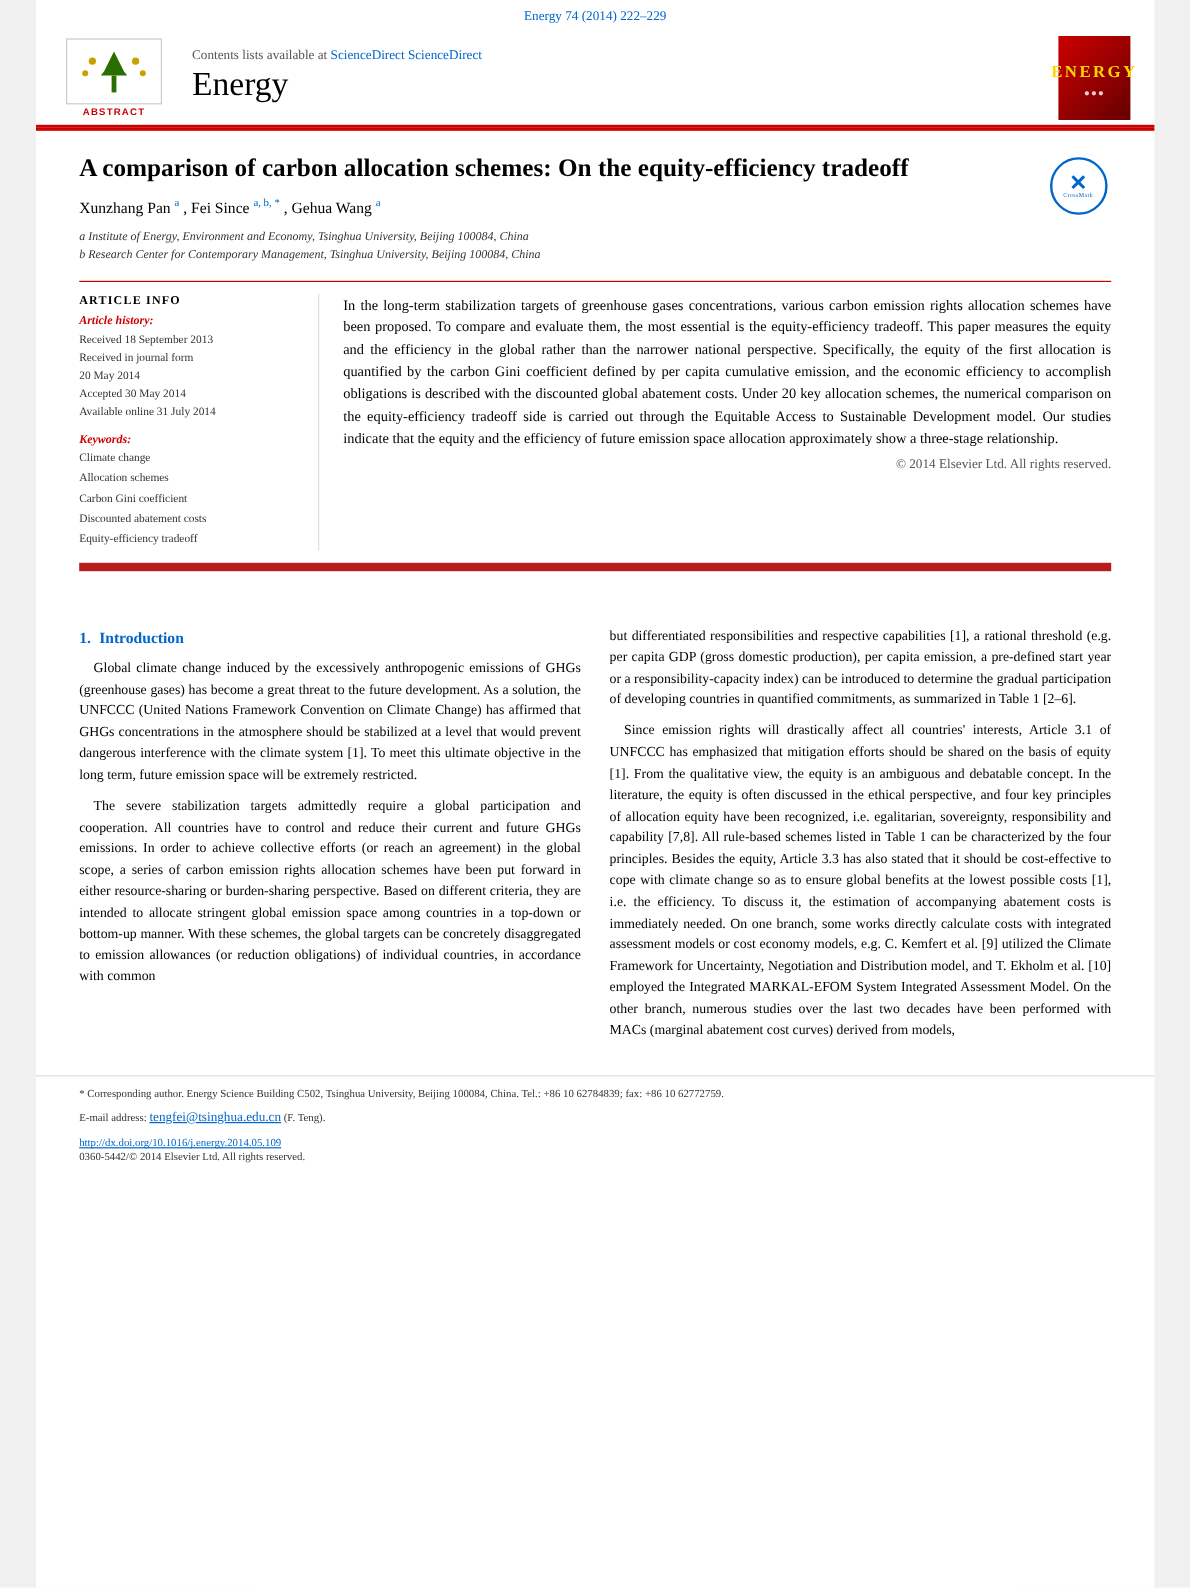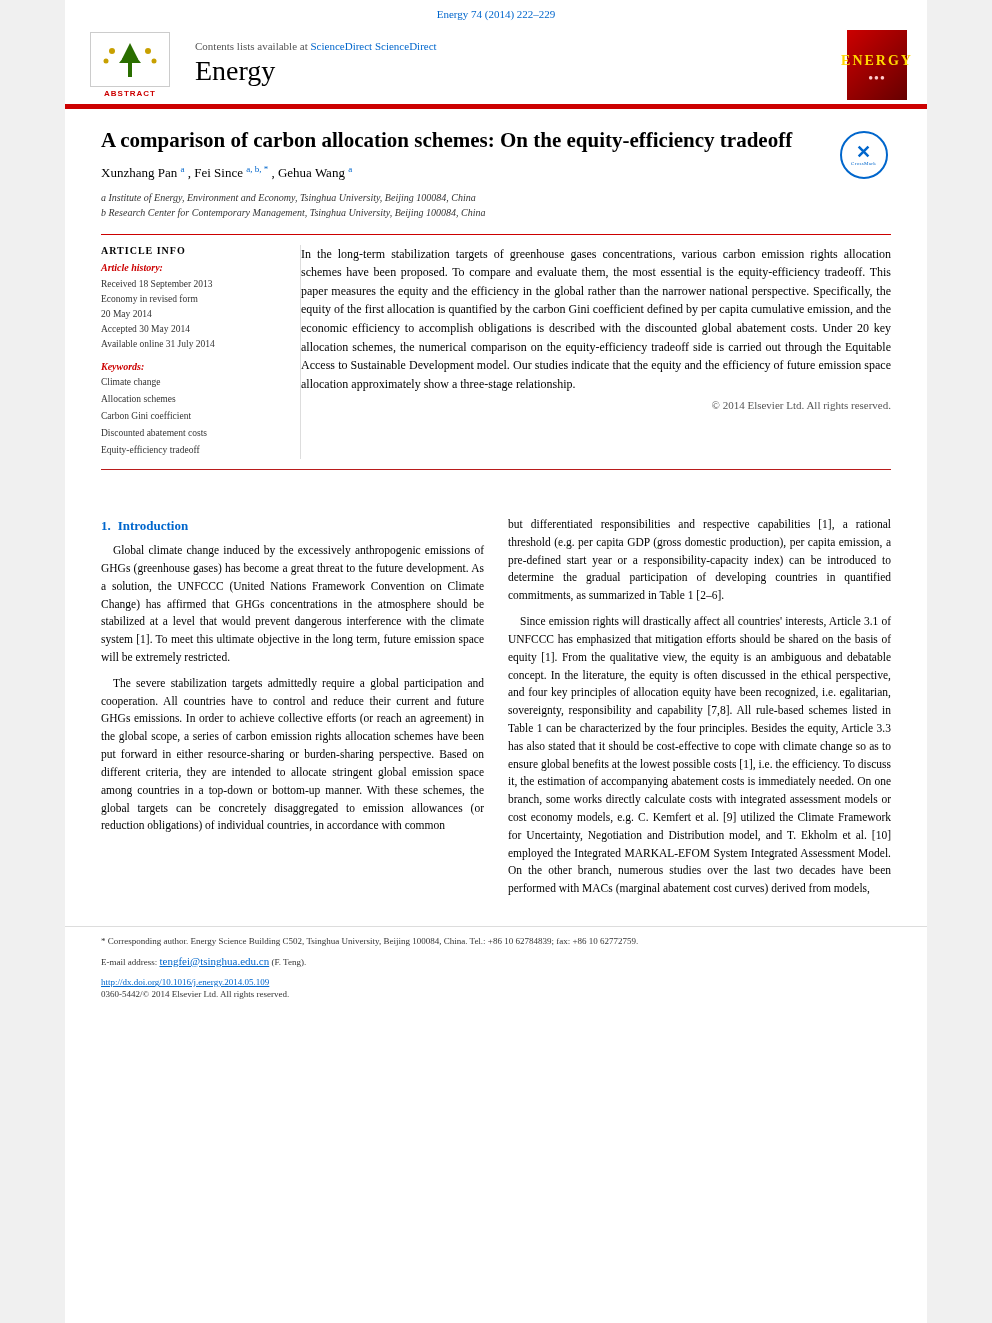--- a/index.html
+++ b/index.html
@@ -3,21 +3,21 @@
   <meta charset="utf-8">
   <style>
     * { margin: 0; padding: 0; box-sizing: border-box; }
     body {
       background: #f0f0f0;
       font-family: 'Times New Roman', Times, serif;
       font-size: 13px;
       color: #000;
     }
     .page {
-      width: 862px;
+      width: 932px;
       min-height: 1323px;
       background: #fff;
       margin: 0 auto;
       padding: 0;
       position: relative;
     }
 
     
     .journal-header {
       padding: 8px 20px 0 20px;
@@ -140,23 +140,24 @@
       font-style: italic;
       font-size: 10px;
       color: #333;
       margin-bottom: 14px;
       line-height: 1.5;
     }
 
     
     .two-col {
       display: flex;
+      gap: 20px;
       margin-bottom: 16px;
       border-top: 1px solid #c00;
-      border-bottom: 1px solid #b91c1c;
+      border-bottom: 7px solid #b91c1c;
       padding: 10px 0;
     }
     .col-left {
       width: 200px;
       min-width: 200px;
       border-right: 1px solid #ddd;
       padding-right: 14px;
     }
     .col-right {
       flex: 1;
@@ -340,21 +341,21 @@
       <div>b Research Center for Contemporary Management, Tsinghua University, Beijing 100084, China</div>
     </div>
 
     <div class="two-col">
 
       <div class="col-left">
         <div class="section-heading-small">ARTICLE INFO</div>
 
         <div class="article-info-label">Article history:</div>
         <div class="article-info-row">Received 18 September 2013</div>
-        <div class="article-info-row">Economy in revised form</div>
+        <div class="article-info-row">Received in journal form</div>
         <div class="article-info-row">20 May 2014</div>
         <div class="article-info-row">Accepted 30 May 2014</div>
         <div class="article-info-row">Available online 31 July 2014</div>
 
         <div class="keywords-label">Keywords:</div>
         <div class="keywords-list">
           <div>Climate change</div>
           <div>Allocation schemes</div>
           <div>Carbon Gini coefficient</div>
           <div>Discounted abatement costs</div>

